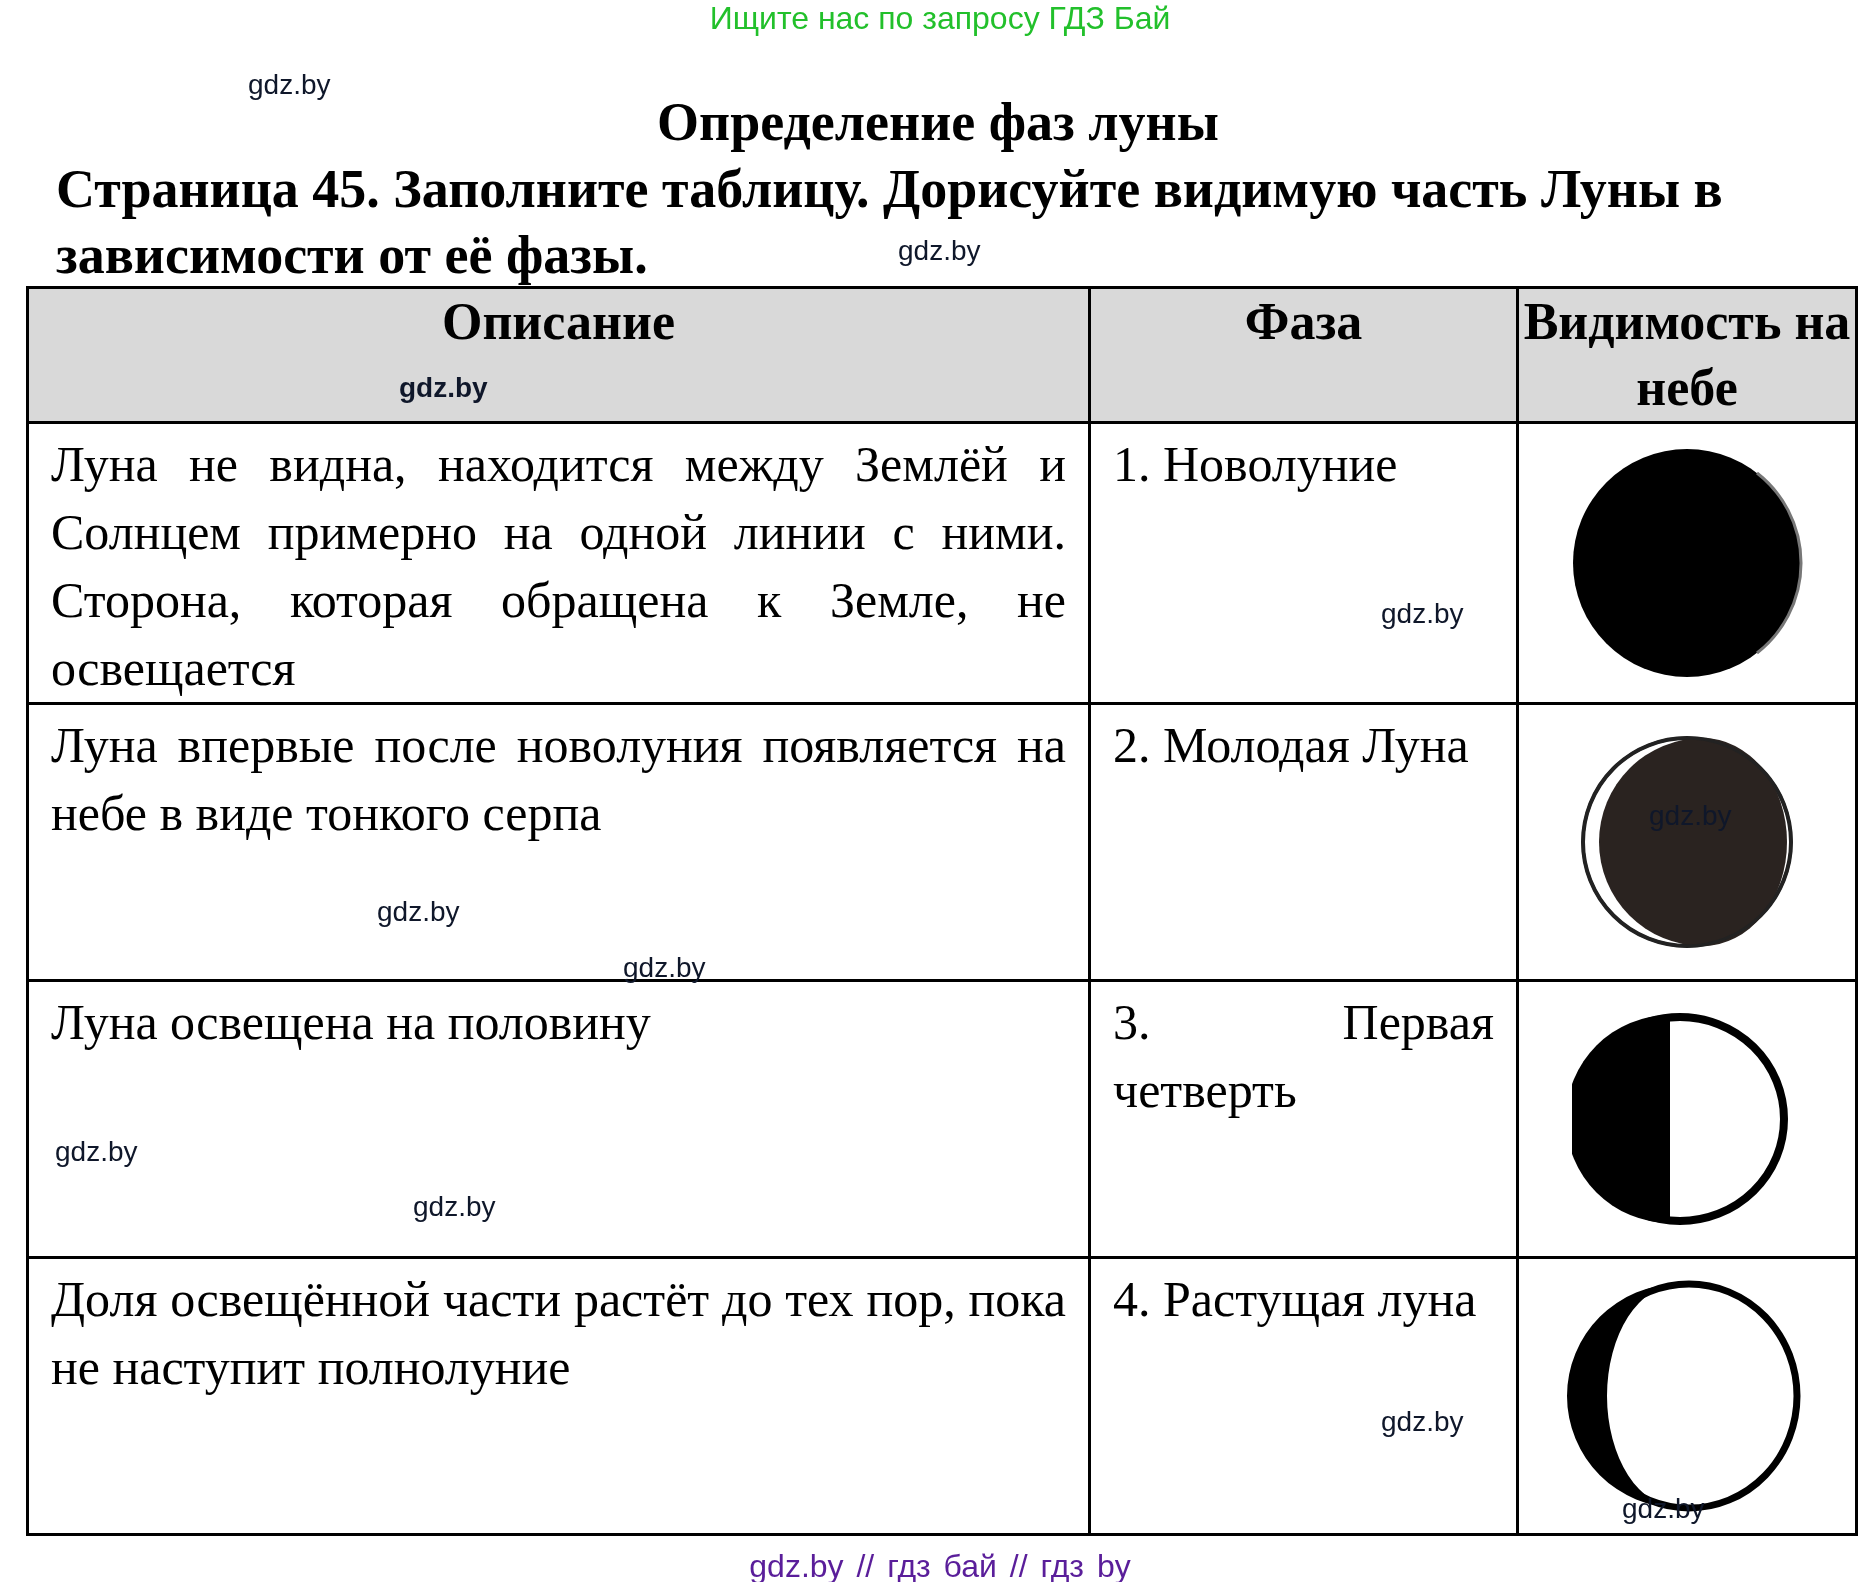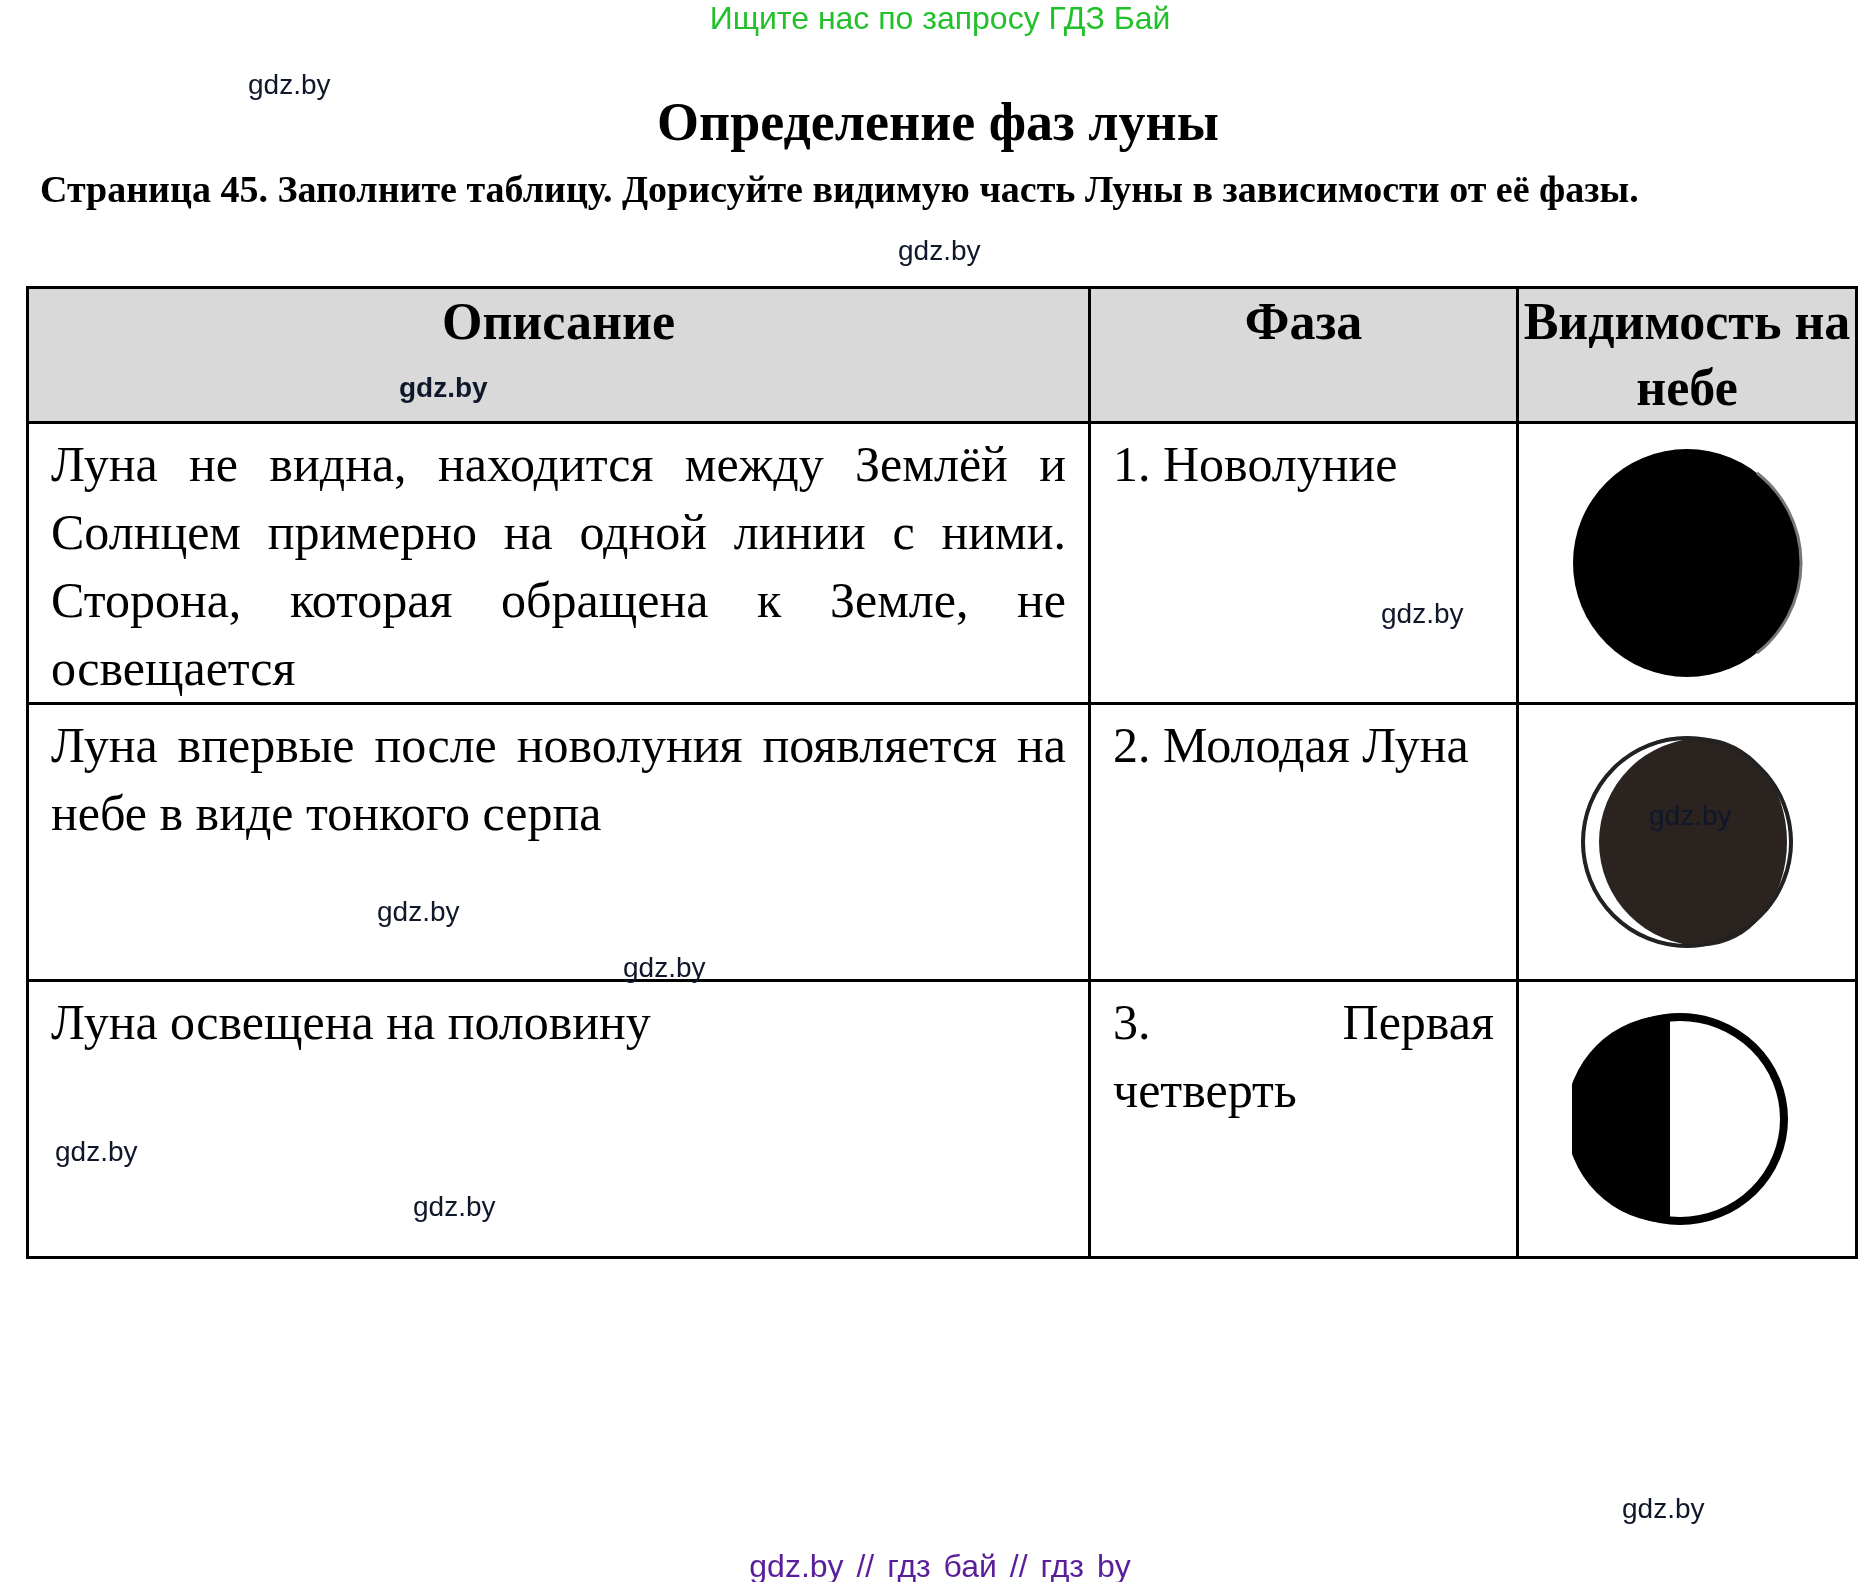--- a/index.html
+++ b/index.html
@@ -3,21 +3,21 @@
 <meta charset="utf-8">
 <style>
   html, body { margin: 0; padding: 0; background: #ffffff; }
   body { width: 1872px; height: 1582px; position: relative; overflow: hidden;
          font-family: "Liberation Serif", serif; color: #000; }
   .abs { position: absolute; }
   .promo { left: 0; width: 1880px; top: 0; text-align: center; color: #22c02b;
            font-family: "Liberation Sans", sans-serif; font-size: 32px; line-height: 36px; }
   .wm { font-family: "Liberation Sans", sans-serif; font-size: 28px; color: #0f172a; line-height: 30px; white-space: nowrap; }
   .title { left: 0; width: 1876px; top: 92px; text-align: center; font-weight: bold; font-size: 54px; line-height: 60px; }
-  .task { left: 40px; top: 156px; width: 1800px; font-weight: bold; font-size: 38px; line-height: 66px; }
+  .task { left: 56px; top: 156px; width: 1800px; font-weight: bold; font-size: 54px; line-height: 66px; }
   table.phases { position: absolute; left: 26px; top: 286px; width: 1829px; border-collapse: collapse; table-layout: fixed; }
   table.phases td, table.phases th { border: 3px solid #000; vertical-align: top; padding: 0; position: relative; }
   table.phases thead th { background: #d9d9d9; font-weight: bold; font-size: 52px; line-height: 66px; height: 132px; text-align: center; }
   table.phases tbody td { height: 268px; font-size: 50px; line-height: 68px; margin-top: 8px; }
   .desc { padding: 6px 22px 0 22px !important; text-align: justify; }
   .phase { padding: 6px 22px 0 22px !important; text-align: justify; }
   .vis { text-align: center; }
   .moon { position: absolute; left: 50%; top: 50%; transform: translate(-50%,-50%); }
   .footer { left: 0; width: 1880px; top: 1548px; text-align: center; color: #5a1e9a;
             font-family: "Liberation Sans", sans-serif; font-size: 32px; line-height: 36px; word-spacing: 4px; }
@@ -87,18 +87,31 @@
         <span class="abs wm" style="left:384px; top:210px;">gdz.by</span>
       </td>
       <td class="phase">3. Первая четверть</td>
       <td class="vis">
         <svg class="moon" width="230" height="220" viewBox="0 0 230 220">
           <path d="M98 6 A104 104 0 0 0 98 214 Z" fill="#000"></path>
           <ellipse cx="108" cy="110" rx="104" ry="102" fill="none" stroke="#000" stroke-width="8"></ellipse>
         </svg>
       </td>
     </tr>
+    <tr>
+      <td class="desc">Доля освещённой части растёт до тех пор, пока не наступит полнолуние</td>
+      <td class="phase">
+        <span>4. Растущая луна</span>
+        <span class="abs wm" style="left:290px; top:148px;">gdz.by</span>
+      </td>
+      <td class="vis">
+        <svg class="moon" width="240" height="240" viewBox="0 0 240 240">
+          <path d="M112 8 A112 112 0 0 0 112 232 A72 112 0 0 1 112 8 Z" fill="#000"></path>
+          <ellipse cx="122" cy="120" rx="108" ry="112" fill="none" stroke="#000" stroke-width="7"></ellipse>
+        </svg>
+      </td>
+    </tr>
   </tbody>
 </table>
 
 <div class="abs wm" style="left:1622px; top:1494px;">gdz.by</div>
 
 <div class="abs footer">gdz.by // гдз бай // гдз by</div>
 
 </body></html>

